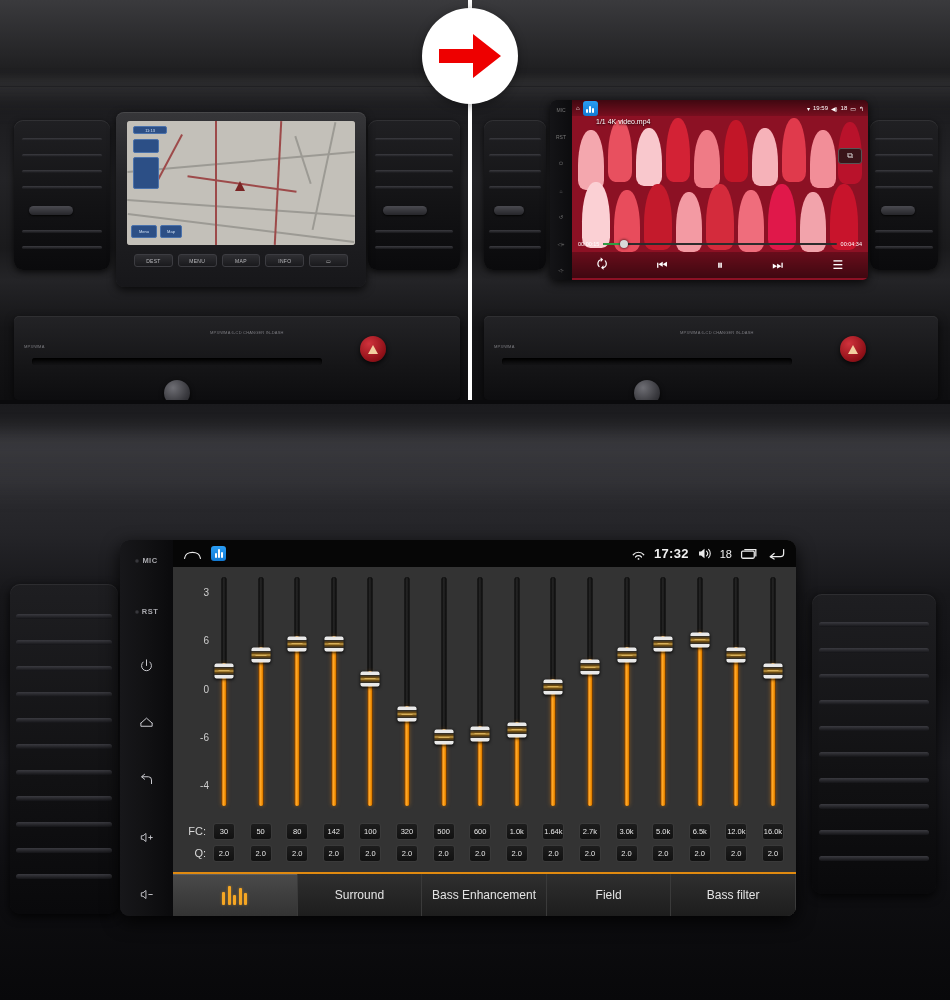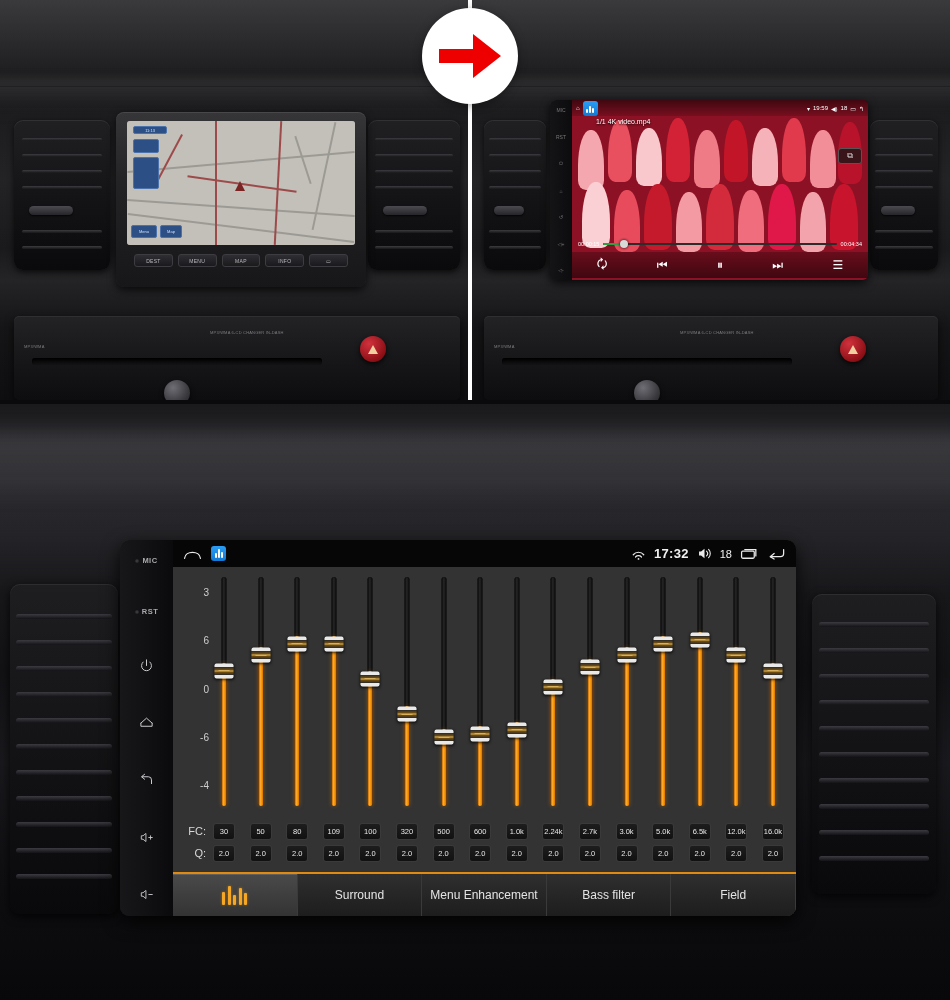--- a/index.html
+++ b/index.html
@@ -699,27 +699,27 @@
             </div>
         </div>
 
         <div class="fc-rows">
           <div class="fc-row">
             <div class="rlabel">FC:</div>
             <div class="cells" id="fcCells">
                 <div class="cell">30</div>
                 <div class="cell">50</div>
                 <div class="cell">80</div>
-                <div class="cell">109</div>
+                <div class="cell">142</div>
                 <div class="cell">100</div>
                 <div class="cell">320</div>
                 <div class="cell">500</div>
                 <div class="cell">600</div>
                 <div class="cell">1.0k</div>
-                <div class="cell">2.24k</div>
+                <div class="cell">1.64k</div>
                 <div class="cell">2.7k</div>
                 <div class="cell">3.0k</div>
                 <div class="cell">5.0k</div>
                 <div class="cell">6.5k</div>
                 <div class="cell">12.0k</div>
                 <div class="cell">16.0k</div>
               </div>
           </div>
           <div class="fc-row">
             <div class="rlabel">Q:</div>
@@ -752,24 +752,24 @@
               <i style="height:19px"></i>
               <i style="height:10px"></i>
               <i style="height:17px"></i>
               <i style="height:12px"></i>
             </span>
           </div>
           <div class="tab">
             <span>Surround</span>
           </div>
           <div class="tab">
-            <span>Menu Enhancement</span>
+            <span>Bass Enhancement</span>
+          </div>
+          <div class="tab">
+            <span>Field</span>
           </div>
           <div class="tab">
             <span>Bass filter</span>
           </div>
-          <div class="tab">
-            <span>Field</span>
-          </div>
         </div>
     </div>
   </div>
 </div>
 
 </body></html>

